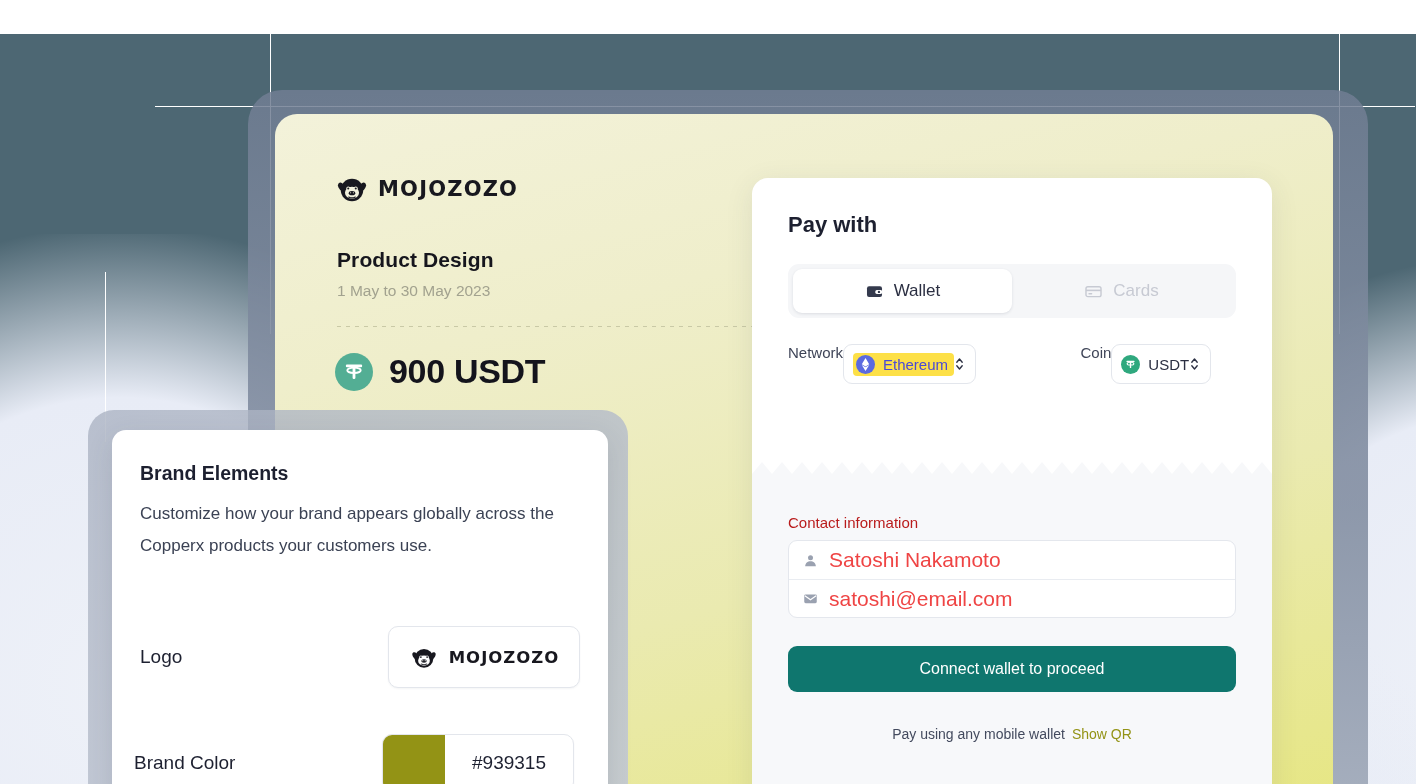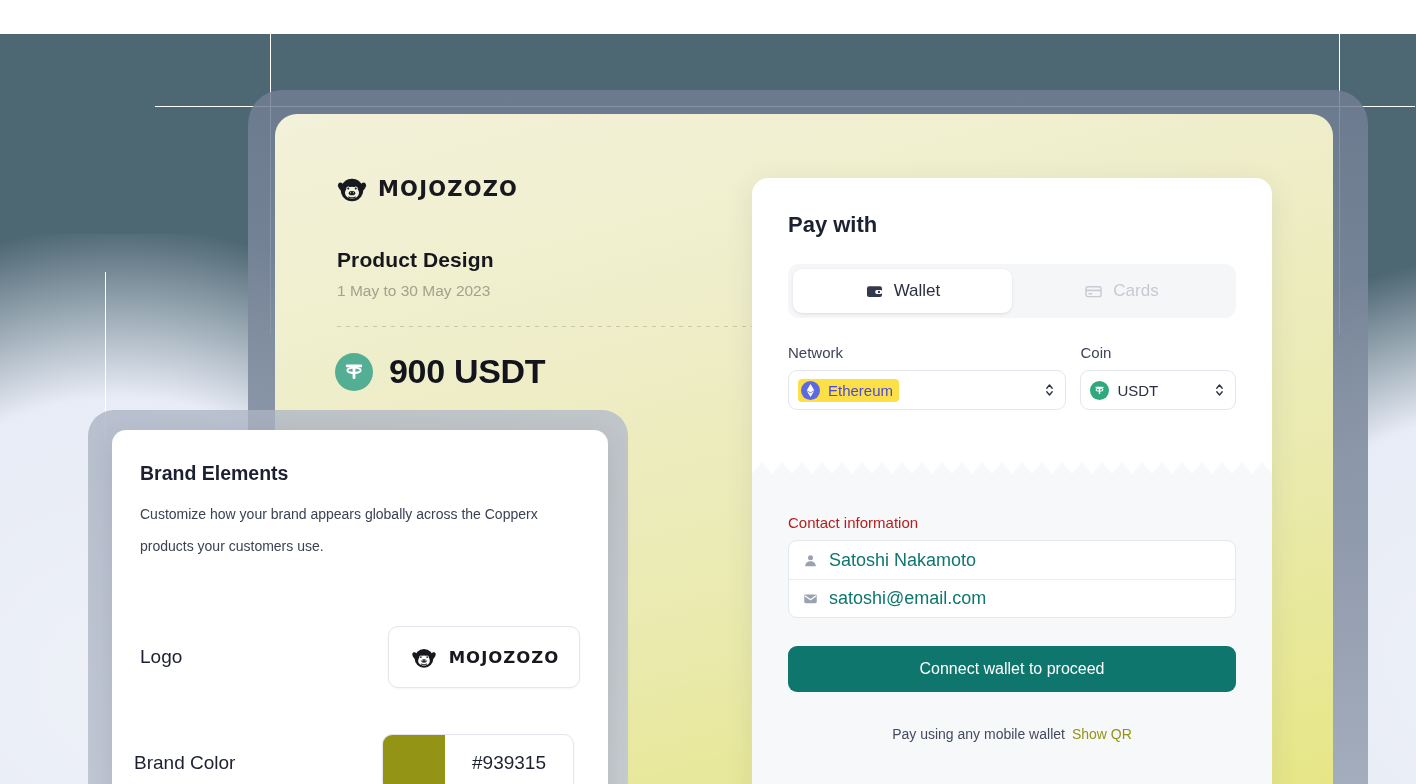--- a/index.html
+++ b/index.html
@@ -149,21 +149,21 @@
     font-weight: normal;
     box-shadow: 0 1px 3px rgba(40,50,70,.12);
   }
   .seg-btn.inactive { color: #c7cad3; }
 
   .field-row {
     margin-top: 26px;
     display: flex;
     gap: 14px;
   }
-  .field { display: flex; flex-direction: column; }
+  .field { display: flex; flex-direction: row; }
   .field.network { width: 290px; }
   .field.coin { width: 162px; }
   .field-label { font-size: 15px; color: #3e4457; margin-bottom: 9px; }
   .select-box {
     height: 40px;
     border: 1px solid #e3e6ec;
     border-radius: 9px;
     display: flex; align-items: center;
     padding: 0 10px 0 9px;
     background: #fff;
@@ -211,22 +211,22 @@
     margin-top: 9px;
     border: 1px solid #e4e7ed;
     border-radius: 9px;
     background: #fff;
     overflow: hidden;
   }
   .contact-row {
     height: 38px;
     display: flex; align-items: center; gap: 11px;
     padding: 0 14px;
-    font-size: 18px;
-    color: #0f766e;
+    font-size: 21px;
+    color: #ef4444;
   }
   .contact-row + .contact-row { border-top: 1px solid #e9ecf1; }
   .ci { width: 15px; height: 15px; flex: 0 0 15px; }
 
   .cta {
     position: relative;
     margin-top: 28px;
     height: 46px; width: 100%;
     border: none; border-radius: 9px;
     background: #939315;
@@ -258,21 +258,21 @@
     width: 496px; height: 400px;
     border-radius: 14px;
     background: #ffffff;
     padding: 32px 0 0 28px;
     box-shadow: 0 8px 26px rgba(55,65,85,.13);
     overflow: hidden;
   }
   .be-title { font-size: 19.5px; font-weight: bold; color: #1d2030; }
   .be-desc {
     margin-top: 13px;
-    font-size: 14px;
+    font-size: 17px;
     color: #3b4254;
     line-height: 32px;
     width: 415px;
   }
   .be-row {
     position: absolute;
     display: flex; align-items: center;
   }
   .be-row-label { font-size: 19px; color: #1d2030; }
   .logo-box {

